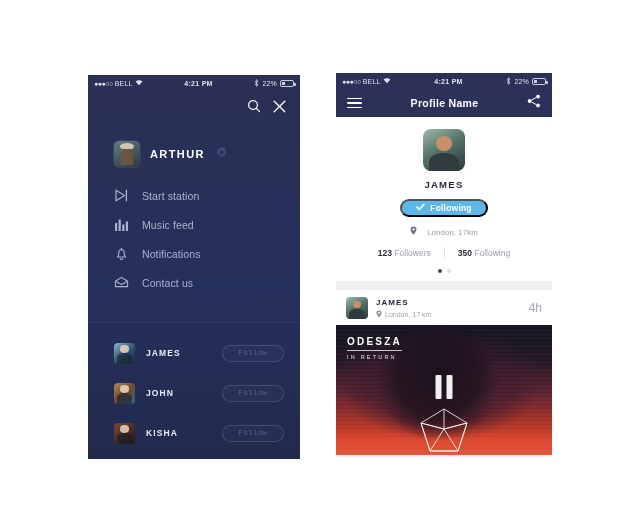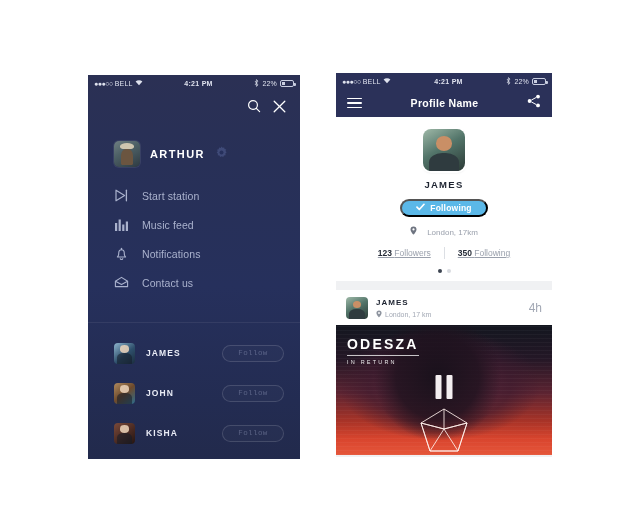--- a/index.html
+++ b/index.html
@@ -169,21 +169,21 @@
     background: #5bb8e8; color: #fff;
     font-size: 8.5px; font-weight: bold; letter-spacing: .2px;
     display: flex; align-items: center; gap: 5px;
   }
   .p-loc {
     margin-top: 9px; display: flex; align-items: flex-end; gap: 10px;
     color: #9aa0ac; font-size: 8px;
   }
   .p-stats {
     margin-top: 10px; display: flex; align-items: center; gap: 0;
-    font-size: 8.5px; color: #9aa0ac; text-decoration: underline;
+    font-size: 8.5px; color: #9aa0ac;
   }
   .p-stats b { color: #262c38; font-weight: bold; }
   .stat { padding: 0 13px; }
   .stat-div { width: 1px; height: 12px; background: #dcdfe4; }
   .p-dots {
     margin-top: 10px; display: flex; gap: 5px; align-items: center;
   }
   .pdot { width: 4px; height: 4px; border-radius: 50%; background: #d8dbe0; }
   .pdot.on { background: #3d4451; }
 
@@ -223,21 +223,21 @@
   .album::before {
     content: ""; position: absolute; inset: 0;
     background:
       radial-gradient(circle at 47% 40%, rgba(22,16,26,.95) 0%, rgba(30,18,30,.8) 30%, rgba(0,0,0,0) 46%),
       repeating-linear-gradient(0deg, rgba(255,255,255,.035) 0 1px, rgba(0,0,0,0) 1px 4px);
   }
   .album-title {
     position: absolute; left: 11px; top: 11px; z-index: 3;
   }
   .at-main {
-    color: #fff; font-size: 14px; font-weight: bold; letter-spacing: 2.2px;
+    color: #fff; font-size: 10px; font-weight: bold; letter-spacing: 2.2px;
   }
   .at-rule { height: 1px; background: rgba(255,255,255,.75); margin: 3px 0 3px; }
   .at-sub {
     color: rgba(255,255,255,.88); font-size: 5.5px; letter-spacing: 2.2px;
   }
   .pause {
     position: absolute; left: 50%; top: 50%; z-index: 3;
     transform: translate(-50%,-62%);
     display: flex; gap: 5px;
   }

